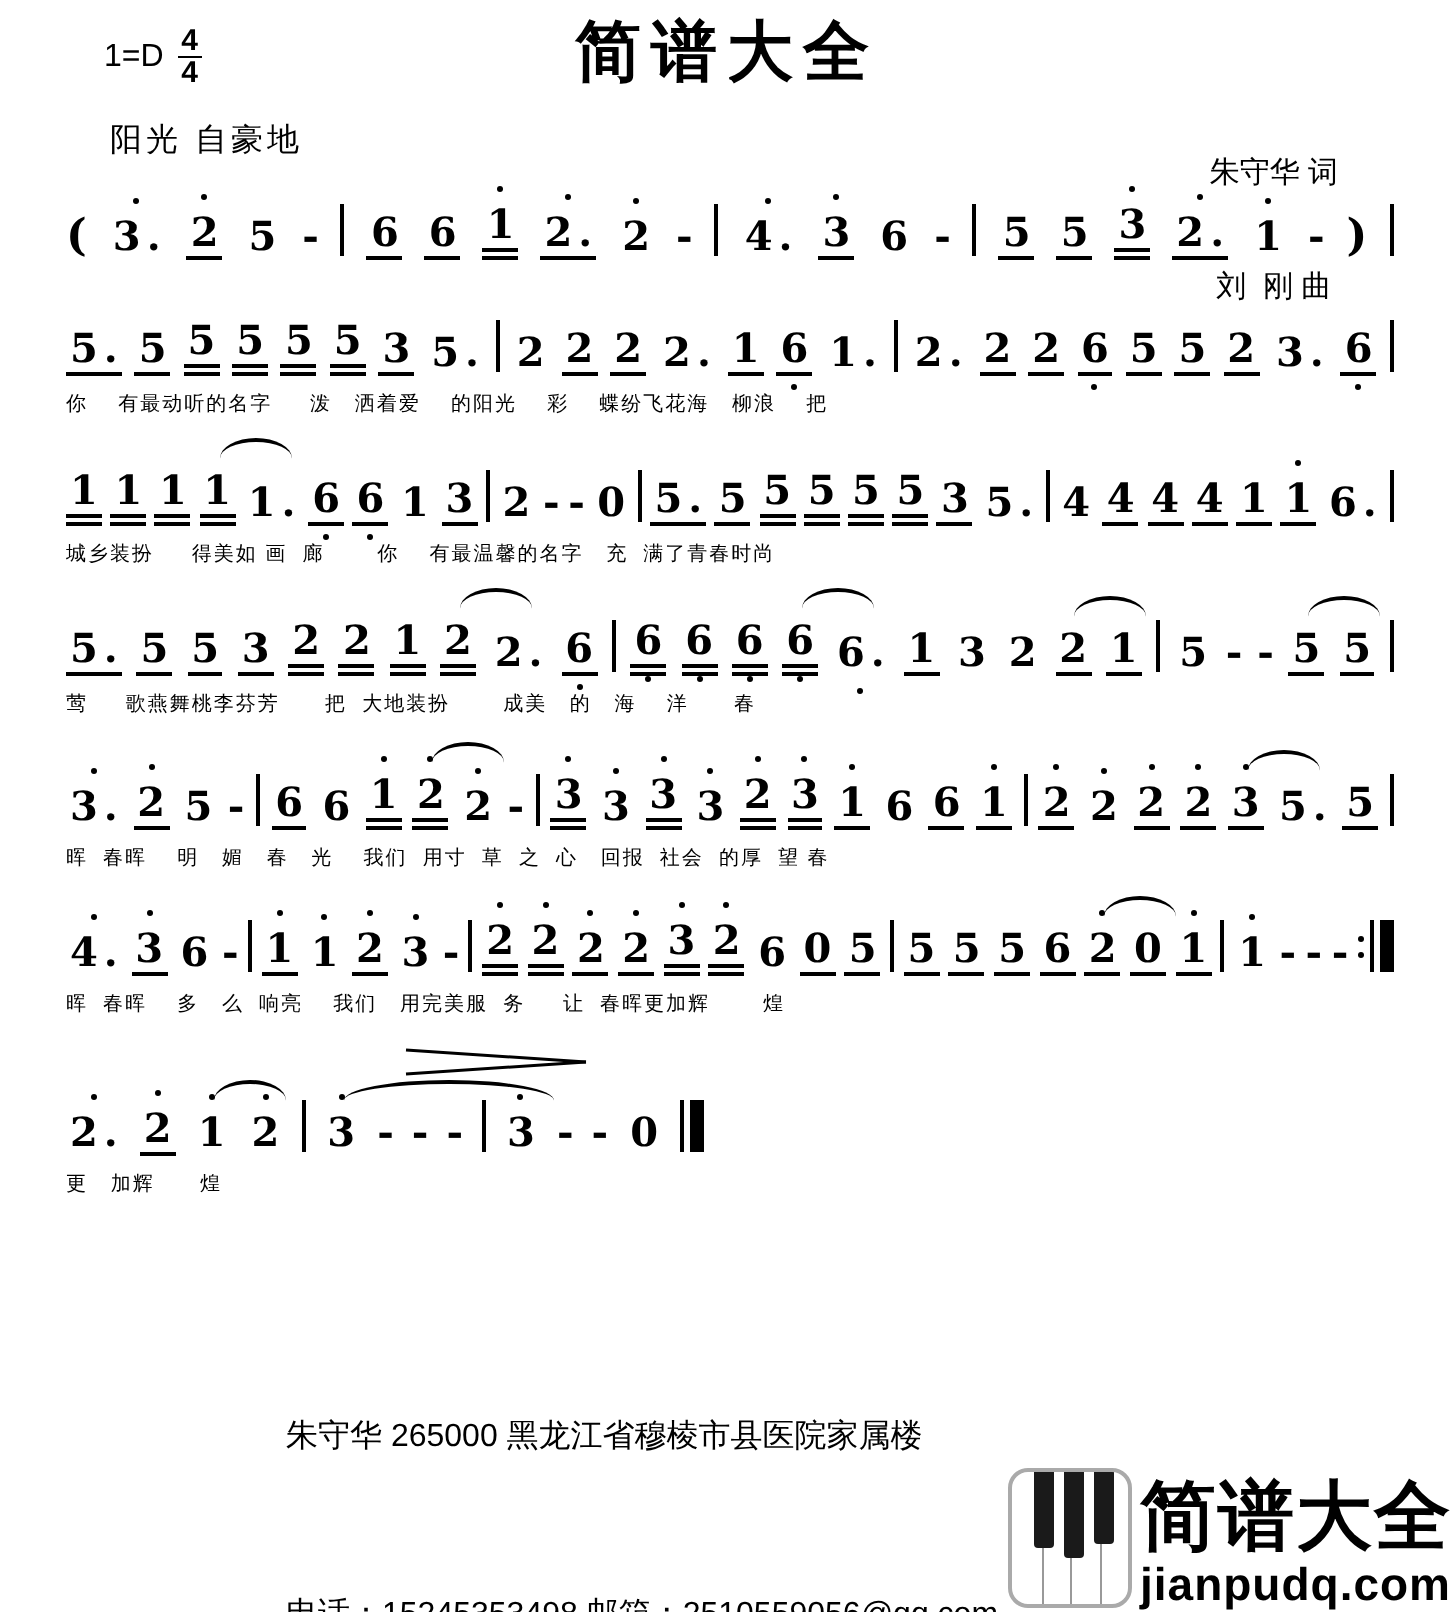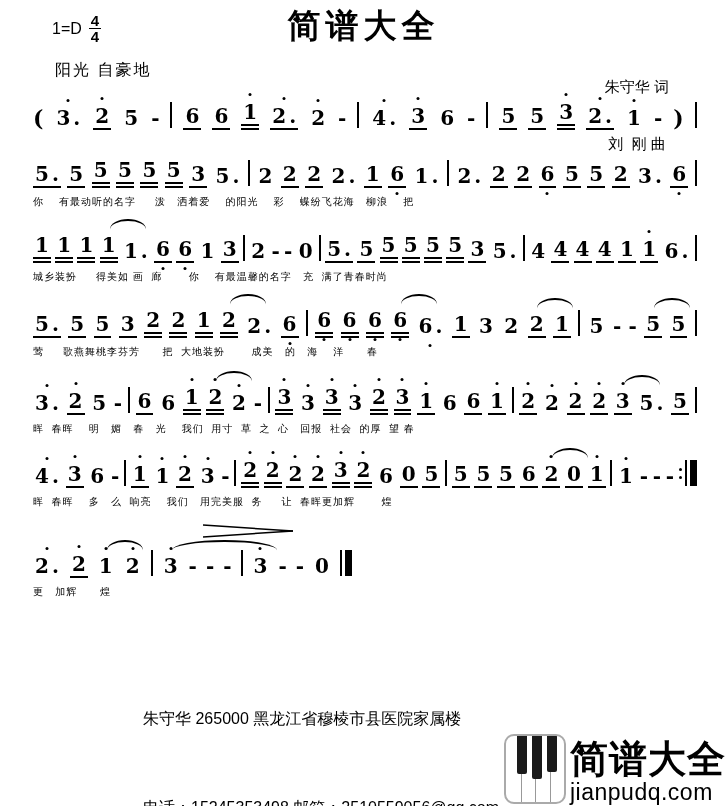--- a/index.html
+++ b/index.html
@@ -52,21 +52,21 @@
 
   
   .contact{position:absolute;left:143px;top:645px;font-size:16px;line-height:29.5px;white-space:pre;}
   .logo{position:absolute;left:504px;top:734px;display:flex;align-items:flex-end;}
   .piano-icon{position:relative;width:58px;height:66px;background:#fff;border:2px solid #aaa;
               border-radius:10px;overflow:hidden;flex:none;}
   .piano-icon .wl{position:absolute;top:0;bottom:0;width:1px;background:#999;}
   .piano-icon .bk{position:absolute;top:-2px;width:10px;background:#1a1a1a;border-radius:0 0 2px 2px;}
   .logo-text{margin-left:4px;}
   .logo-name{font-size:38px;line-height:42px;font-weight:700;letter-spacing:1px;white-space:nowrap;}
-  .logo-domain{font-size:23px;line-height:24px;font-weight:400;letter-spacing:0.5px;}
+  .logo-domain{font-size:23px;line-height:24px;font-weight:700;letter-spacing:0.5px;}
 </style>
 </head>
 <body>
 
 <div class="sheet">
 
   <div class="title">简谱大全</div>
 
   <div class="keysig">
     <span>1=D</span>

